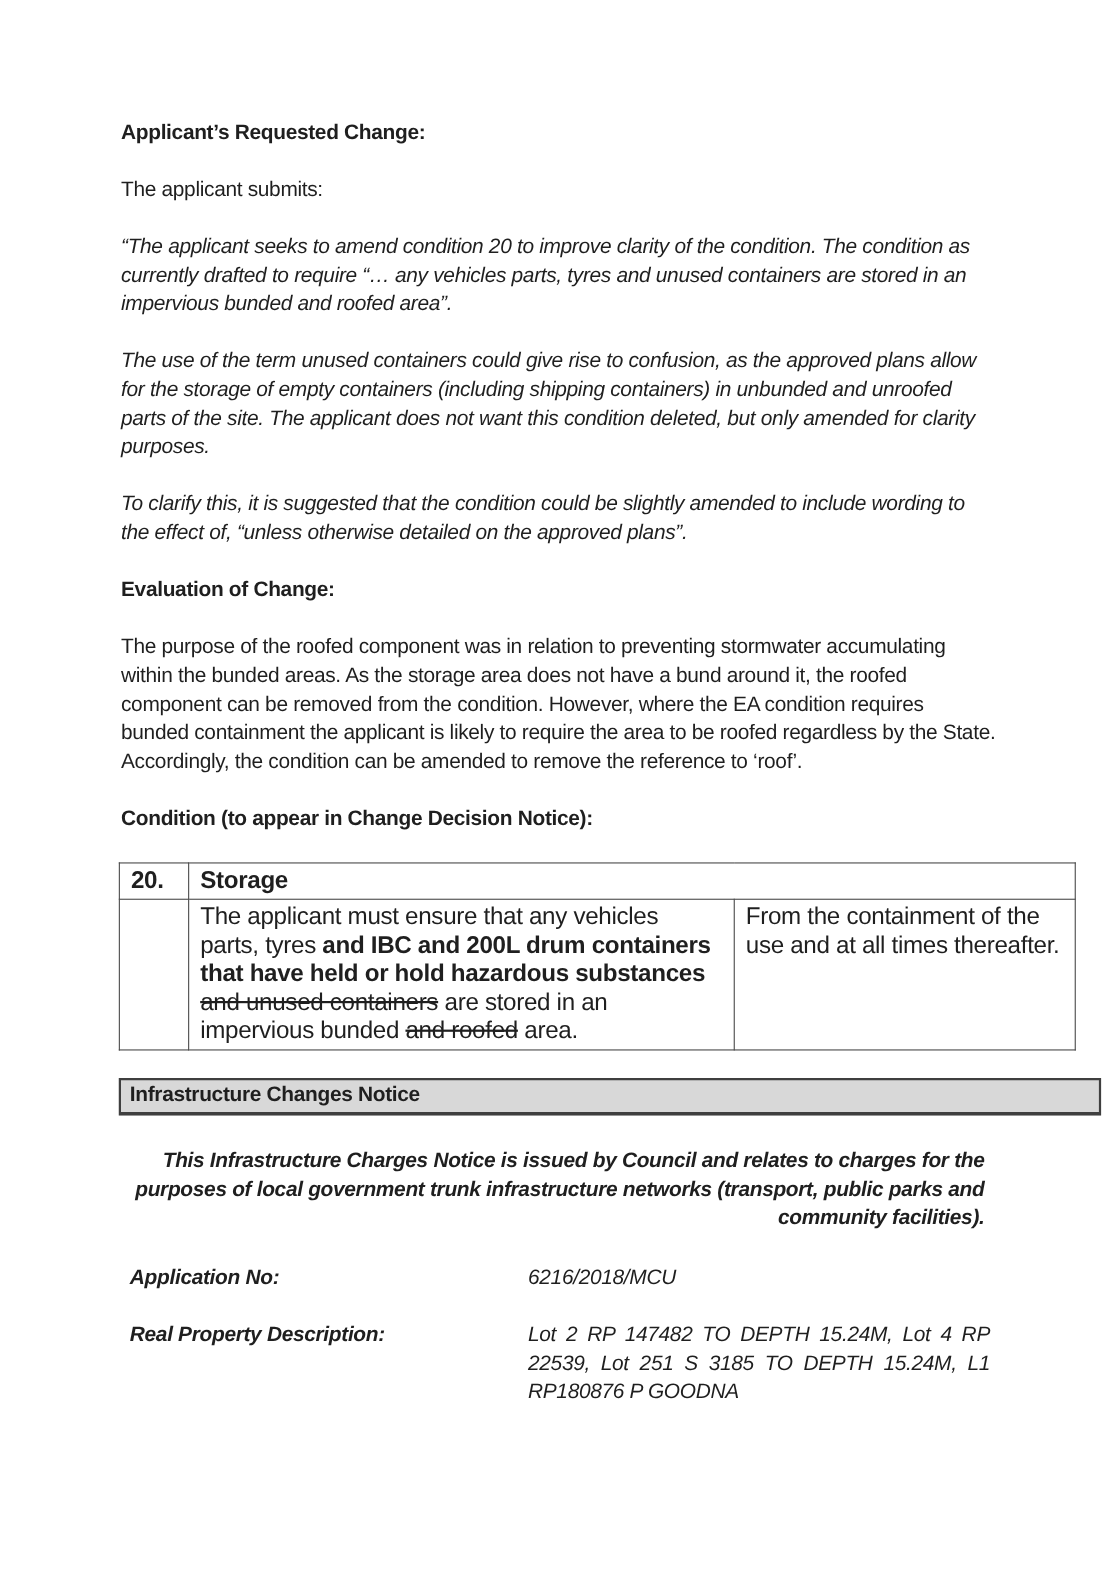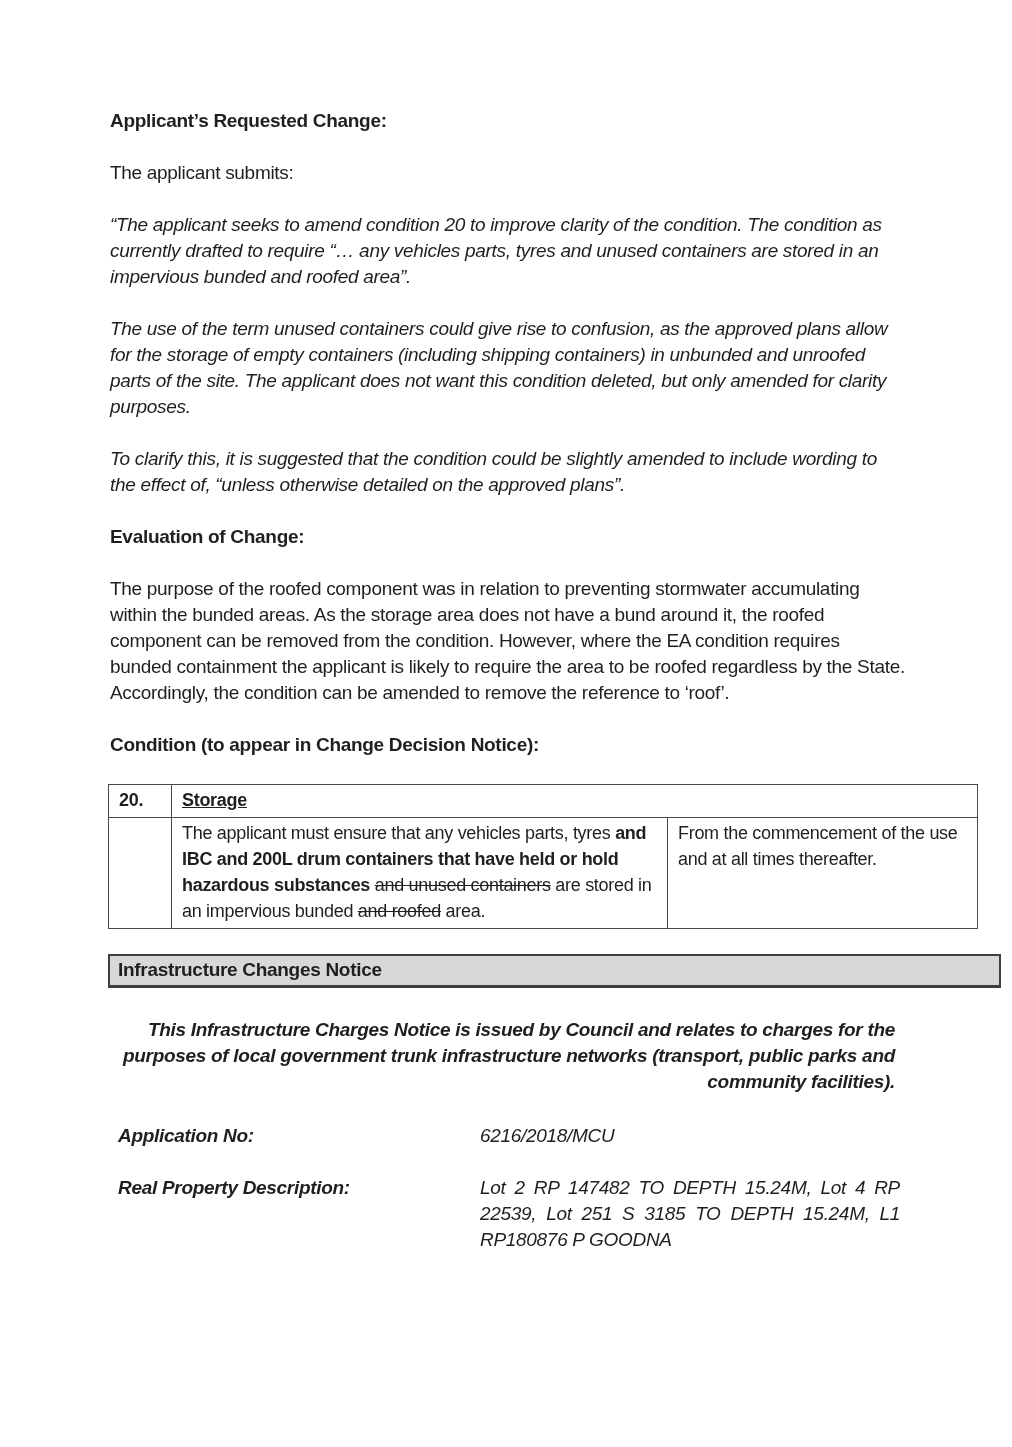--- a/index.html
+++ b/index.html
@@ -45,29 +45,28 @@
   table.cond-table {
     border-collapse: collapse;
     table-layout: fixed;
     width: 869px;
     margin: 0 0 25px -2px;
   }
   table.cond-table td {
     border: 1px solid #4a4a4a;
     vertical-align: top;
     padding: 2px 10px 4px 10px;
-    font-size: 18px;
+    font-size: 22px;
     line-height: 26px;
   }
   td.cell-num {
     font-weight: bold;
   }
   td.cell-title {
     font-weight: bold;
-    text-decoration: underline;
   }
   
   .banner {
     width: 893px;
     box-sizing: border-box;
     background: #d8d8d8;
     border: 2px solid #3f3f3f;
     border-bottom-width: 3px;
     font-weight: bold;
     padding: 1px 8px 2px 8px;
@@ -137,21 +136,21 @@
     <tbody>
         <tr>
       <td class="cell-num">20.</td>
       <td class="cell-title" colspan="2">Storage</td>
     </tr>
     <tr>
       <td></td>
       <td>
         <span>The applicant must ensure that any vehicles parts, tyres </span><span class="bold">and IBC and 200L drum containers that have held or hold hazardous substances </span><span class="strike">and unused containers</span><span> are stored in an impervious bunded </span><span class="strike">and roofed</span><span> area.</span>
       </td>
-      <td>From the commencement of the use and at all times thereafter.</td>
+      <td>From the containment of the use and at all times thereafter.</td>
     </tr>
   </tbody>
     </table>
 
   <div class="banner">Infrastructure Changes Notice</div>
 
 
   <div class="para center intro">This Infrastructure Charges Notice is issued by Council and relates to charges for the purposes of local government trunk infrastructure networks (transport, public parks and community facilities).</div>
 
   <div class="field-row">

